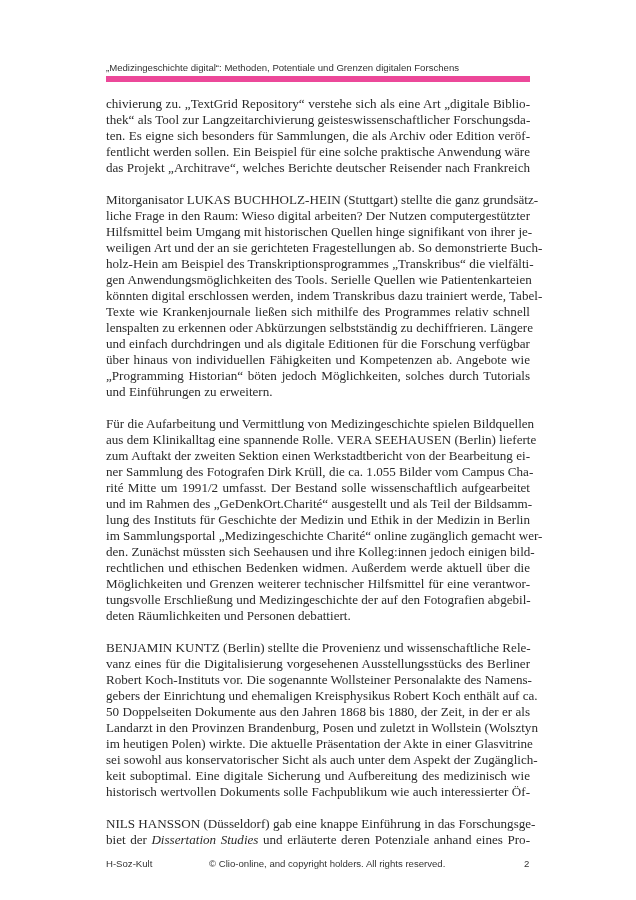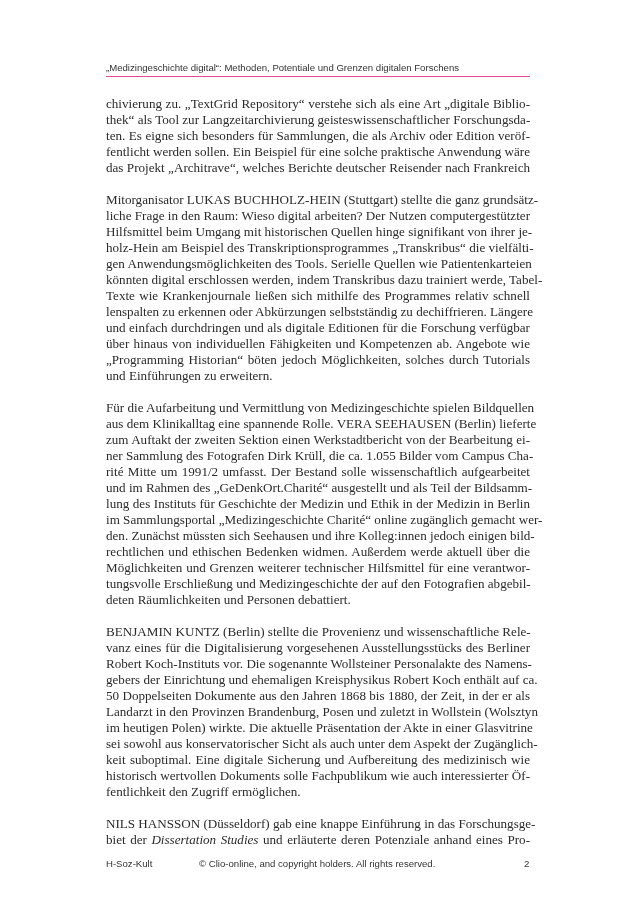--- a/index.html
+++ b/index.html
@@ -1,56 +1,57 @@
 <!DOCTYPE html>
 <html><head>
 <meta charset="utf-8">
 <style>
   html, body { margin: 0; padding: 0; background: #ffffff; }
   body { width: 636px; height: 900px; position: relative; overflow: hidden; }
   .header {
     position: absolute; left: 106px; top: 62px; width: 424px;
     font-family: "Liberation Sans", sans-serif; font-size: 9.6px; color: #333333;
-    padding-bottom: 3px; border-bottom: 1px solid #ec4899; white-space: nowrap;
+    padding-bottom: 3px; border-bottom: 6px solid #ec4899; white-space: nowrap;
   }
   .body-text {
     position: absolute; left: 106px; top: 96px; width: 424px;
     font-family: "Liberation Serif", serif; font-size: 13.1px; line-height: 16px;
     color: #2a2a2a; text-align: justify; hyphens: manual;
   }
   .para { margin: 0 0 16px 0; }
   .line { display: block; text-align: justify; text-align-last: justify; white-space: nowrap; }
   .line.last { text-align-last: left; }
   .footer {
     position: absolute; top: 858px; left: 0; width: 636px;
     font-family: "Liberation Sans", sans-serif; font-size: 9.6px; color: #333333;
   }
   .footer span { position: absolute; white-space: nowrap; }
   .f-left { left: 106px; }
-  .f-mid { left: 199px; }
+  .f-mid { left: 209px; }
   .f-right { left: 524px; }
   em { font-style: italic; }
 </style>
 </head>
 <body>
 
 <div class="header">„Medizingeschichte digital“: Methoden, Potentiale und Grenzen digitalen Forschens</div>
 
 <div class="body-text">
   <p class="para">
     <span class="line">chivierung zu. „TextGrid Repository“ verstehe sich als eine Art „digitale Biblio-</span>
     <span class="line">thek“ als Tool zur Langzeitarchivierung geisteswissenschaftlicher Forschungsda-</span>
     <span class="line">ten. Es eigne sich besonders für Sammlungen, die als Archiv oder Edition veröf-</span>
     <span class="line">fentlicht werden sollen. Ein Beispiel für eine solche praktische Anwendung wäre</span>
     <span class="line">das Projekt „Architrave“, welches Berichte deutscher Reisender nach Frankreich</span>
   </p>
   <p class="para">
     <span class="line">Mitorganisator LUKAS BUCHHOLZ-HEIN (Stuttgart) stellte die ganz grundsätz-</span>
     <span class="line">liche Frage in den Raum: Wieso digital arbeiten? Der Nutzen computergestützter</span>
     <span class="line">Hilfsmittel beim Umgang mit historischen Quellen hinge signifikant von ihrer je-</span>
+    <span class="line">weiligen Art und der an sie gerichteten Fragestellungen ab. So demonstrierte Buch-</span>
     <span class="line">holz-Hein am Beispiel des Transkriptionsprogrammes „Transkribus“ die vielfälti-</span>
     <span class="line">gen Anwendungsmöglichkeiten des Tools. Serielle Quellen wie Patientenkarteien</span>
     <span class="line">könnten digital erschlossen werden, indem Transkribus dazu trainiert werde, Tabel-</span>
     <span class="line">Texte wie Krankenjournale ließen sich mithilfe des Programmes relativ schnell</span>
     <span class="line">lenspalten zu erkennen oder Abkürzungen selbstständig zu dechiffrieren. Längere</span>
     <span class="line">und einfach durchdringen und als digitale Editionen für die Forschung verfügbar</span>
     <span class="line">über hinaus von individuellen Fähigkeiten und Kompetenzen ab. Angebote wie</span>
     <span class="line">„Programming Historian“ böten jedoch Möglichkeiten, solches durch Tutorials</span>
     <span class="line last">und Einführungen zu erweitern.</span>
   </p>
@@ -73,21 +74,20 @@
     <span class="line">BENJAMIN KUNTZ (Berlin) stellte die Provenienz und wissenschaftliche Rele-</span>
     <span class="line">vanz eines für die Digitalisierung vorgesehenen Ausstellungsstücks des Berliner</span>
     <span class="line">Robert Koch-Instituts vor. Die sogenannte Wollsteiner Personalakte des Namens-</span>
     <span class="line">gebers der Einrichtung und ehemaligen Kreisphysikus Robert Koch enthält auf ca.</span>
     <span class="line">50 Doppelseiten Dokumente aus den Jahren 1868 bis 1880, der Zeit, in der er als</span>
     <span class="line">Landarzt in den Provinzen Brandenburg, Posen und zuletzt in Wollstein (Wolsztyn</span>
     <span class="line">im heutigen Polen) wirkte. Die aktuelle Präsentation der Akte in einer Glasvitrine</span>
     <span class="line">sei sowohl aus konservatorischer Sicht als auch unter dem Aspekt der Zugänglich-</span>
     <span class="line">keit suboptimal. Eine digitale Sicherung und Aufbereitung des medizinisch wie</span>
     <span class="line">historisch wertvollen Dokuments solle Fachpublikum wie auch interessierter Öf-</span>
-    <span class="line last">fentlichkeit den Zugriff ermöglichen.</span>
   </p>
   <p class="para">
     <span class="line">NILS HANSSON (Düsseldorf) gab eine knappe Einführung in das Forschungsge-</span>
     <span class="line"><span>biet der </span><em>Dissertation Studies</em><span> und erläuterte deren Potenziale anhand eines Pro-</span></span>
   </p>
 </div>
 
 <div class="footer">
   <span class="f-left">H-Soz-Kult</span>
   <span class="f-mid">© Clio-online, and copyright holders. All rights reserved.</span>

